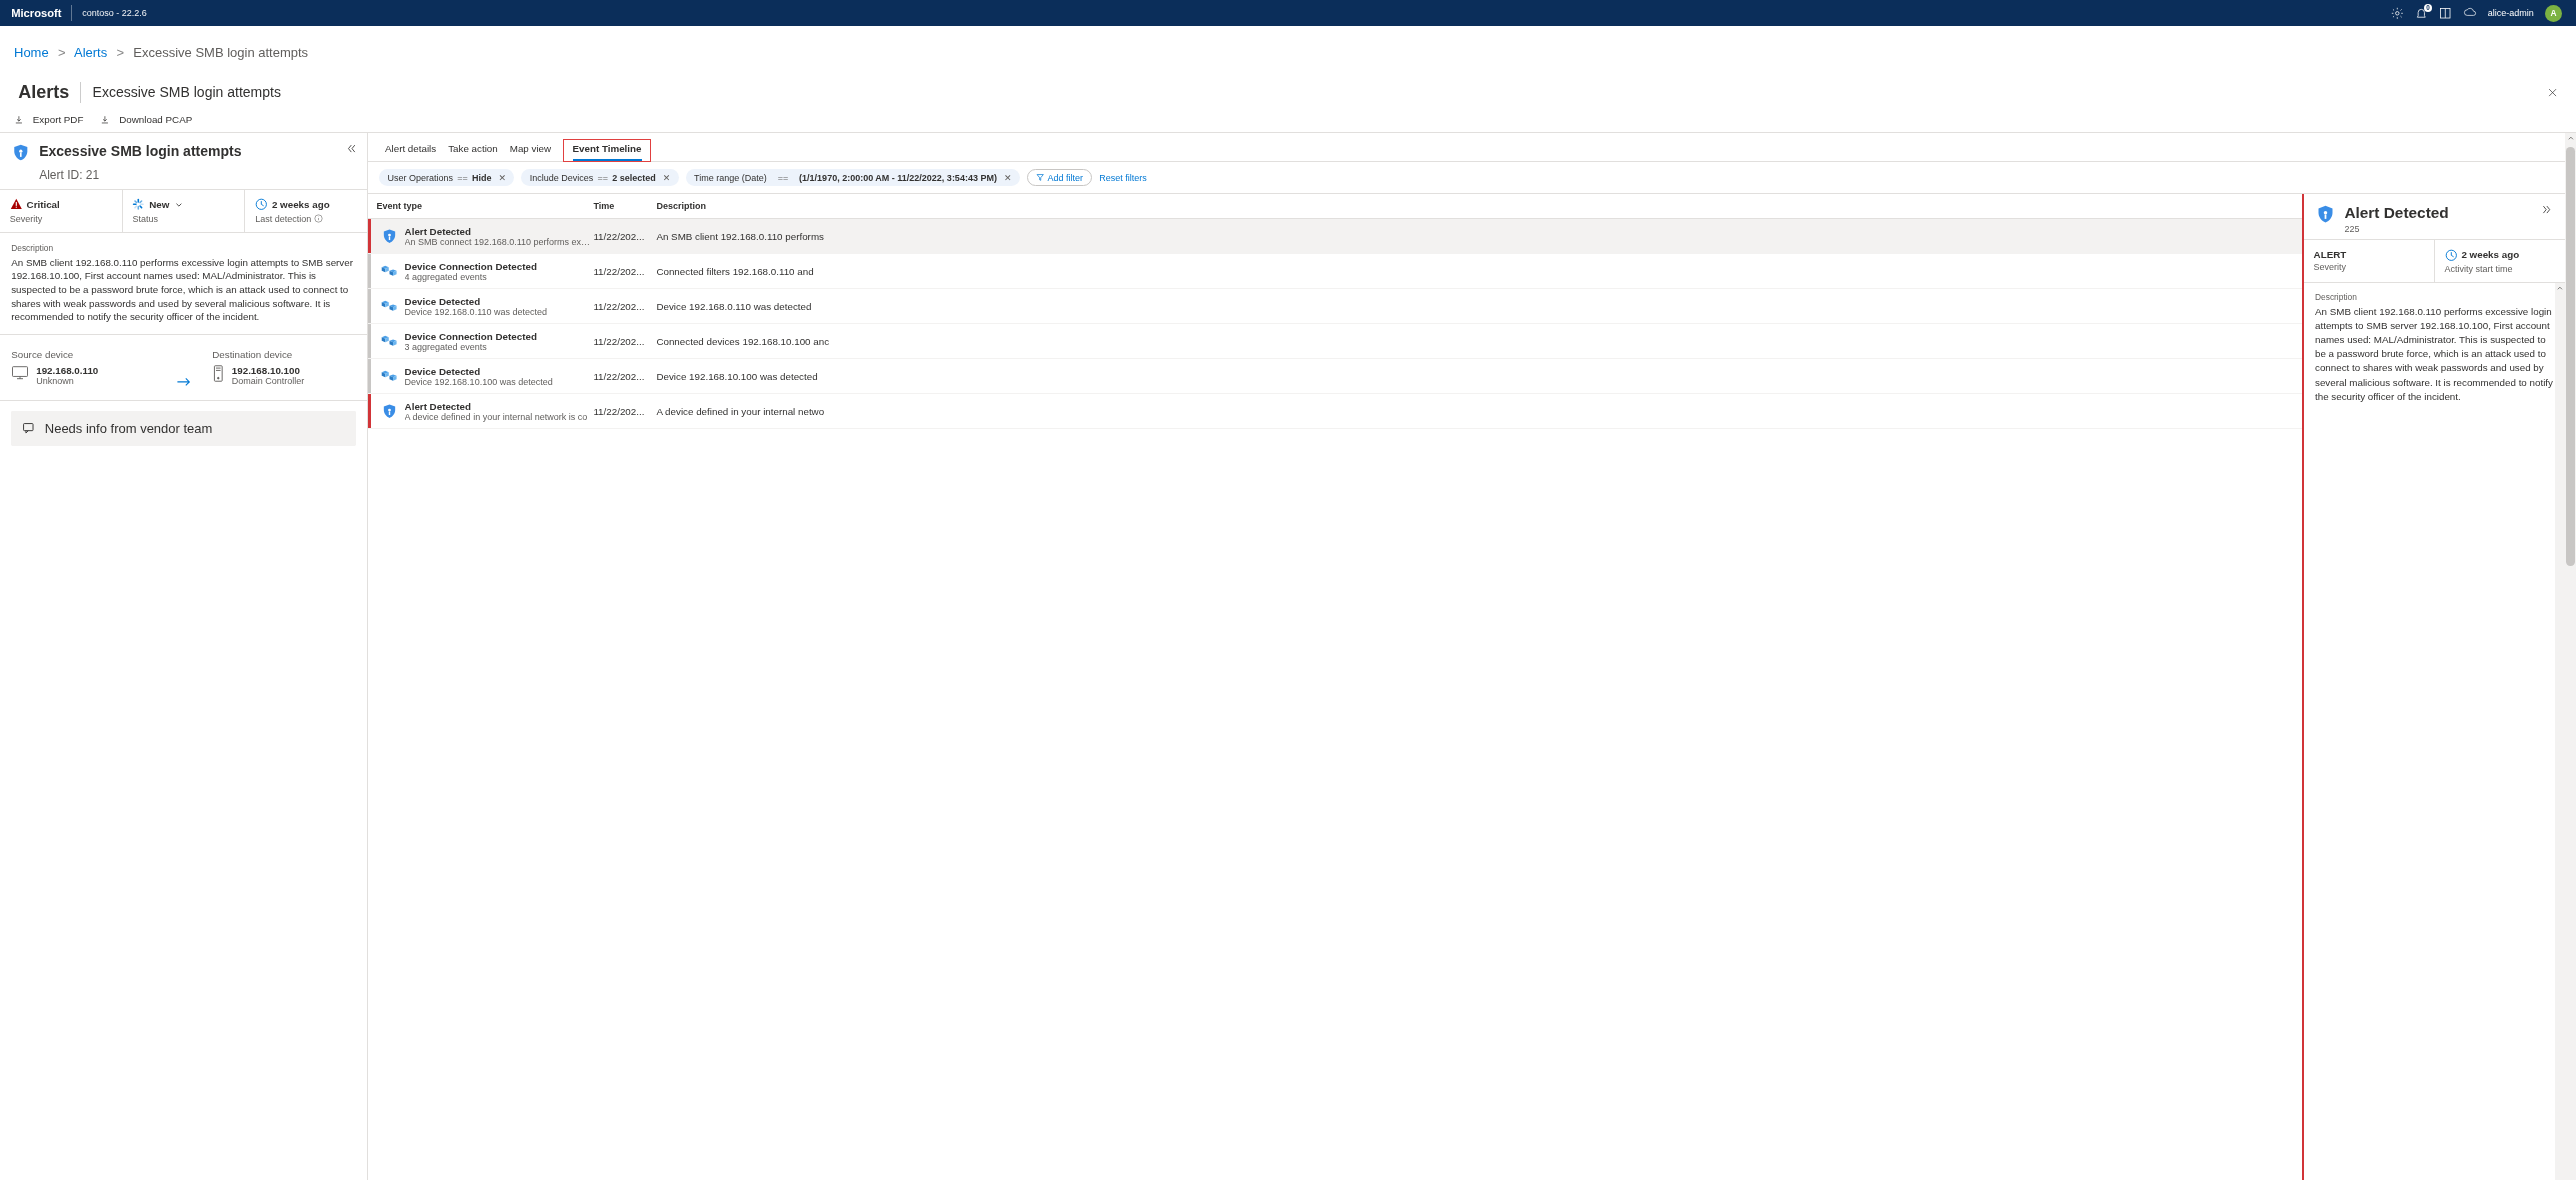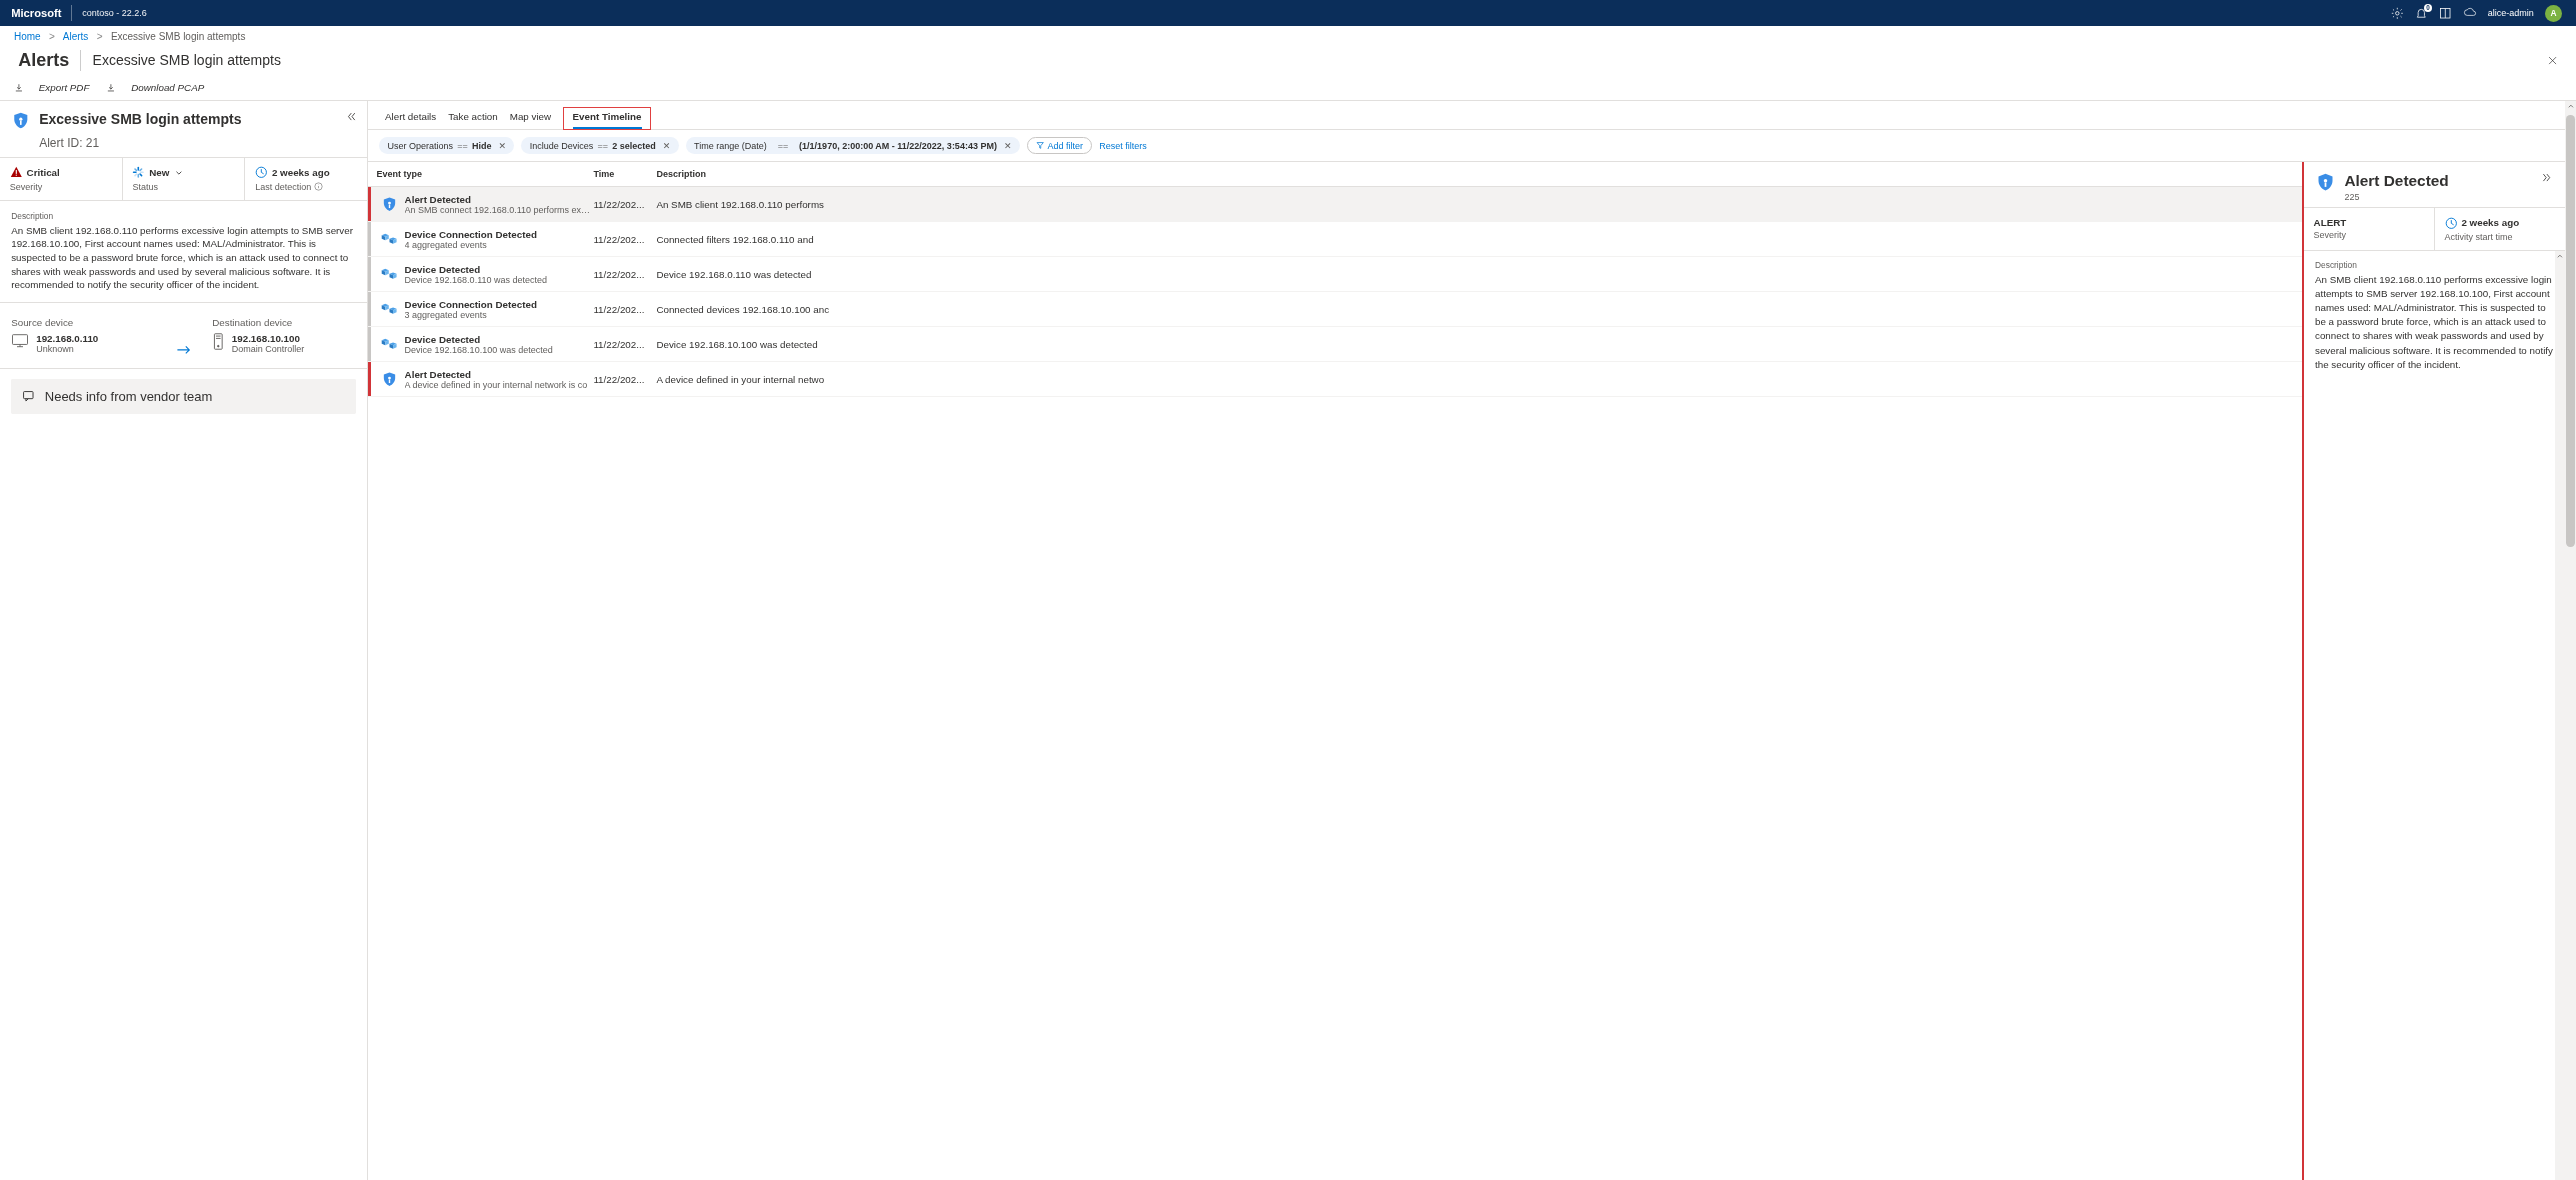--- a/index.html
+++ b/index.html
@@ -9,33 +9,33 @@
   
   .topbar { height: 26px; background: #0b2e5a; color: #fff; display: flex; align-items: center; padding: 0 7px; }
   .brand { font-weight: 700; font-size: 11.2px; padding: 0 9.8px 0 4.2px; border-right: 0.7px solid rgba(255,255,255,0.35); height: 15.4px; display: flex; align-items: center; }
   .tenant { padding-left: 9.8px; font-size: 9px; opacity: 0.95; }
   .topbar-right { margin-left: auto; display: flex; align-items: center; gap: 11.2px; padding-right: 7px; }
   .top-icon { cursor: pointer; position: relative; display:flex; align-items:center; justify-content:center; }
   .badge-0 { position: absolute; top: -2.8px; right: -4.2px; background: #fff; color: #0b2e5a; border-radius: 5.6px; font-size: 6.3px; padding: 0 2.1px; line-height: 7.7px; font-weight:600; }
   .avatar-circle { width: 17px; height: 17px; border-radius: 50%; background: #7cb342; color: #fff; display: flex; align-items: center; justify-content: center; font-size: 8.4px; font-weight:600; }
 
   
-  .breadcrumb { padding: 5px 14px; font-size: 10px; color: #605e5c; }
+  .breadcrumb { padding: 19px 14px; font-size: 13px; color: #605e5c; }
   .breadcrumb a { color: #0078d4; text-decoration: none; cursor: pointer; }
   .breadcrumb .sep { margin: 0 5.6px; color: #888; }
 
   
   .page-title-row { display: flex; align-items: center; padding: 2.8px 14px 7px 7px; }
   .page-title-row h1 { font-size: 18px; font-weight: 600; padding: 0 11.2px; border-right: 0.7px solid #ccc; margin-right: 11.2px; }
   .page-subtitle { font-size: 14px; color: #323130; font-weight: 400; }
   .close-x { margin-left: auto; cursor: pointer; padding: 4.2px; }
 
   
   .actions-row { padding: 4.2px 14px 7px 14px; display: flex; gap: 17px; font-size: 9.8px; border-bottom: 0.7px solid #e1dfdd; }
-  .action-link { display: flex; align-items: flex-end; gap: 15px; color: #323130; cursor: pointer; font-style: italic; }
+  .action-link { display: flex; align-items: flex-end; gap: 9px; color: #323130; cursor: pointer; }
 
   
   .content { flex: 1; display: flex; overflow: hidden; position: relative; }
   .outer-scroll { position: absolute; right: 0; top: 0; width: 11.2px; height: 100%; background: #f3f2f1; display:flex; flex-direction:column; align-items:center; }
   .outer-scroll-thumb { position:absolute; top:14px; width:8.4px; height:40%; background:#c8c6c4; border-radius:4.2px; }
   .content-inner { flex:1; display:flex; overflow:hidden; margin-right:11.2px; }
 
   
   .left-panel { width: 368px; border-right: 0.7px solid #e1dfdd; display: flex; flex-direction: column; overflow-y: auto; }
   .left-header { display: flex; align-items: flex-start; padding: 9.8px 11.2px 7px 11.2px; gap: 8.4px; }

